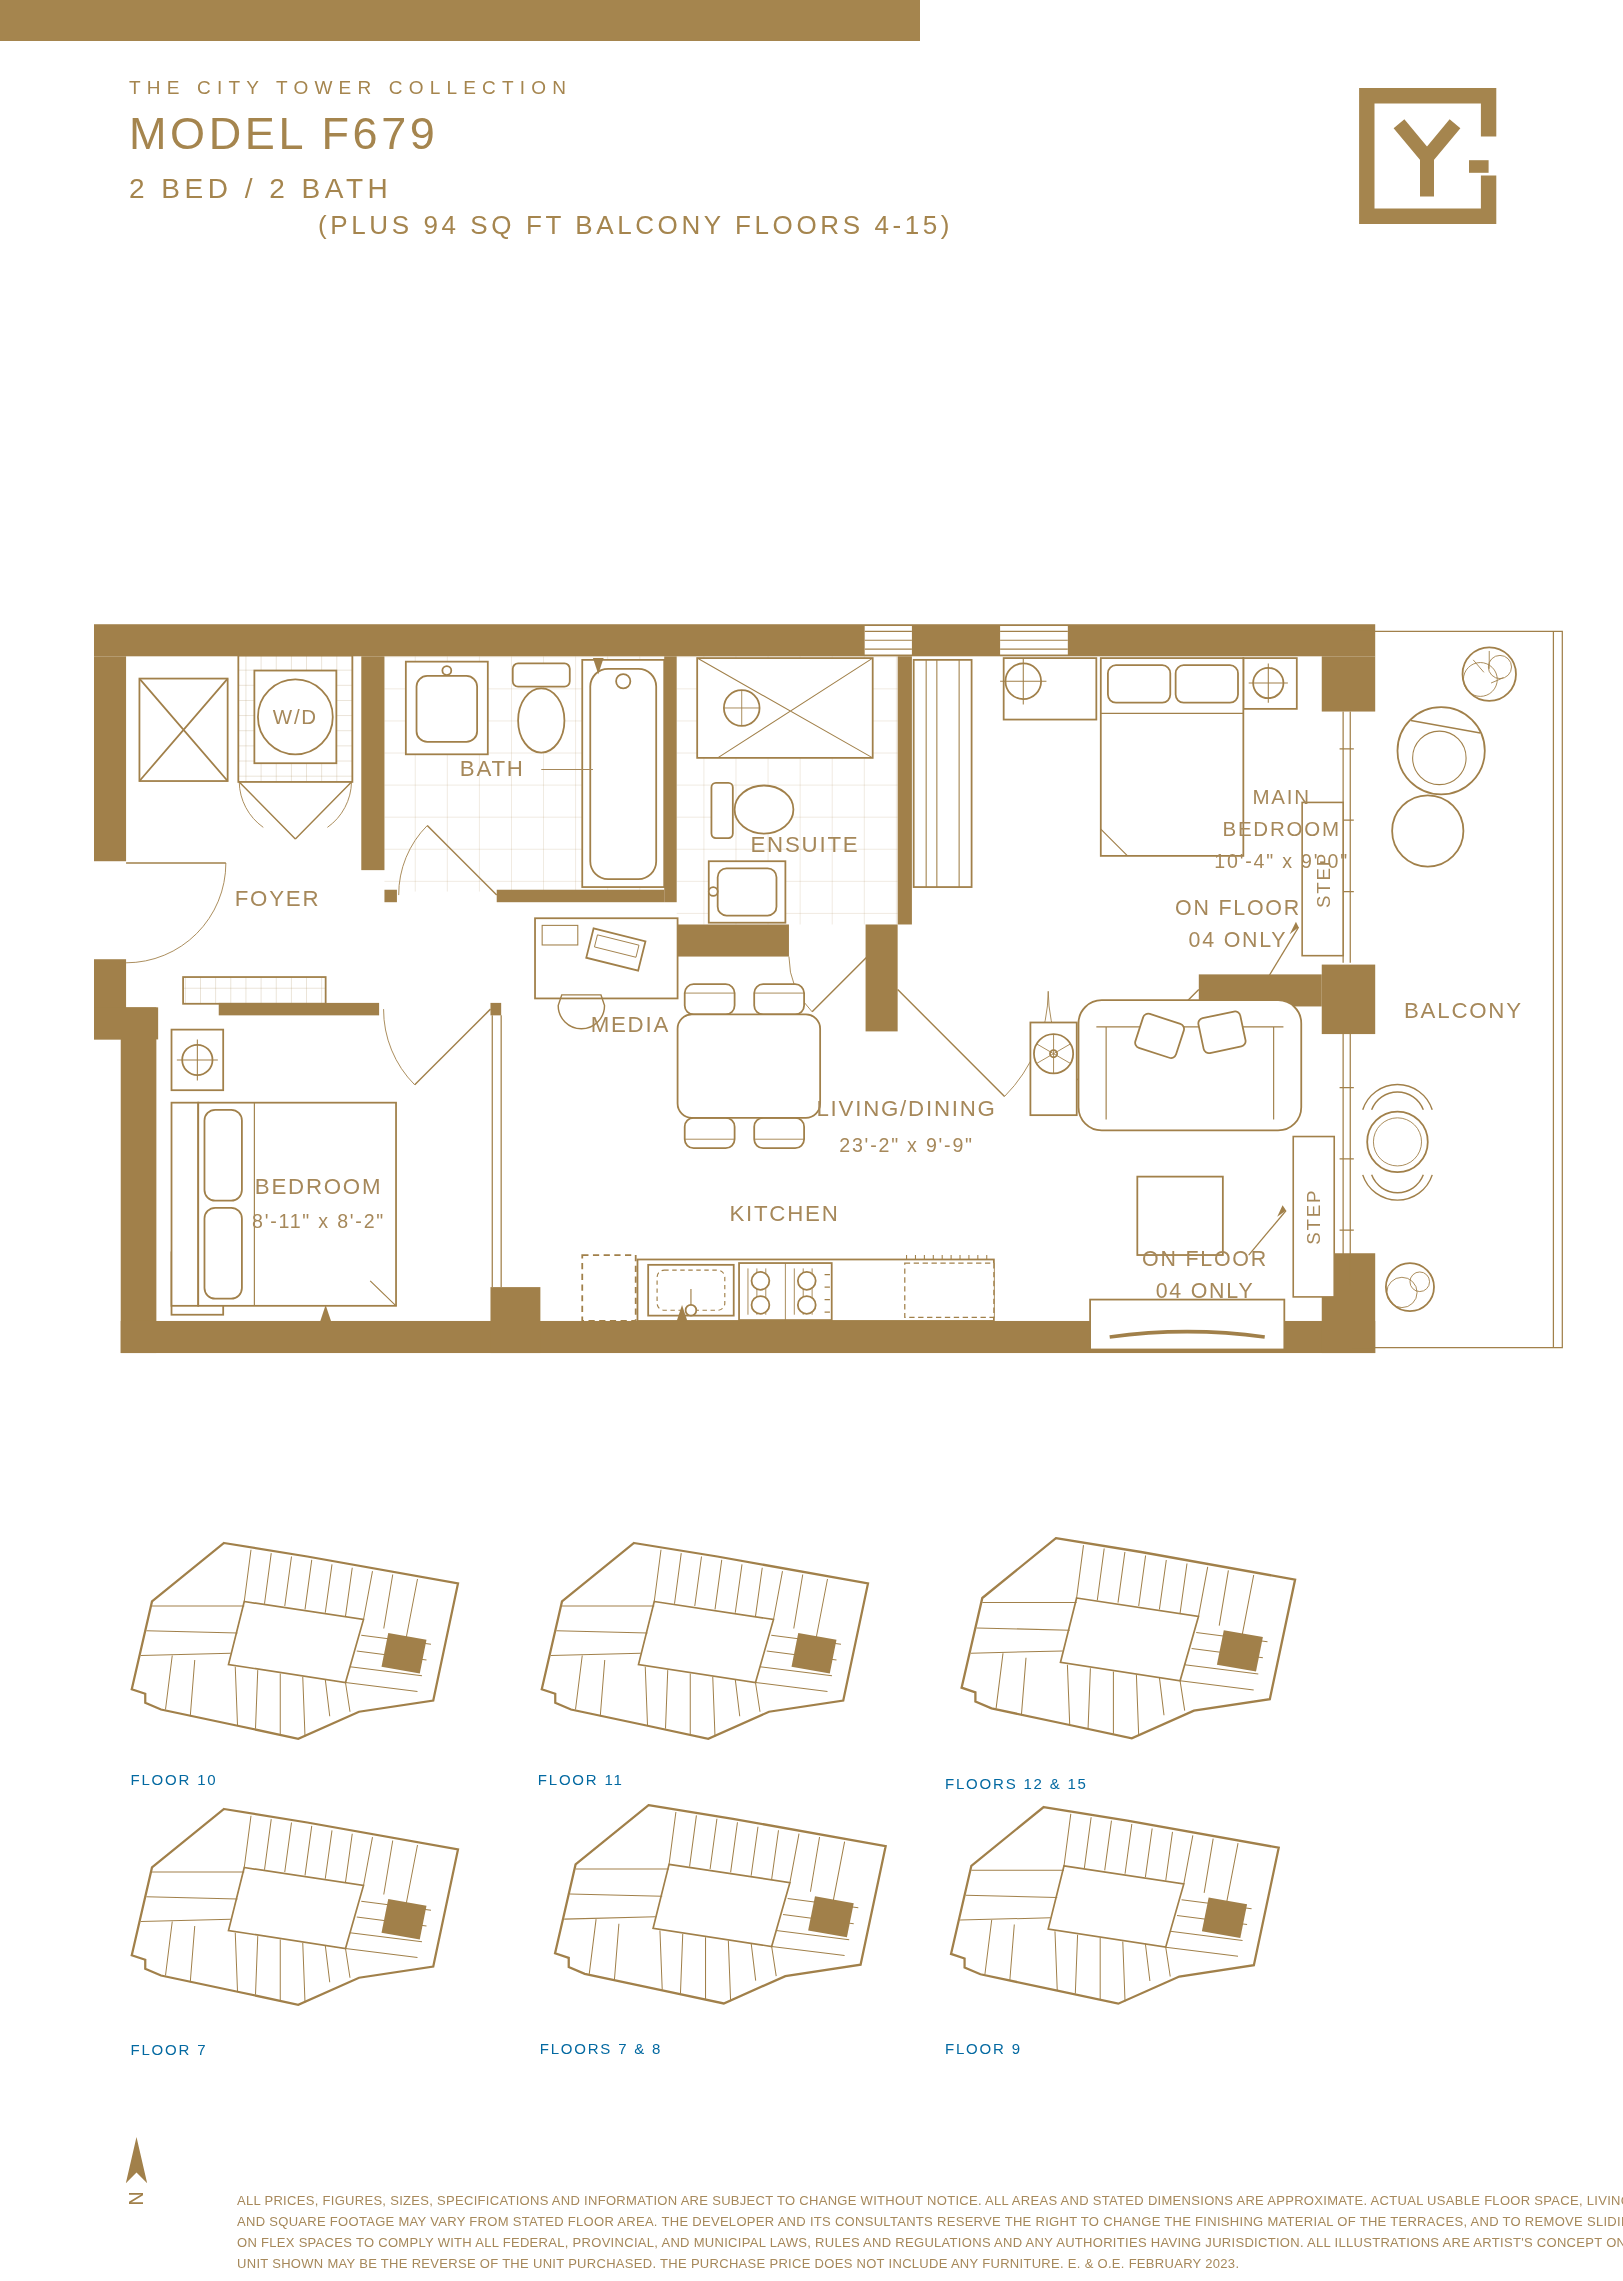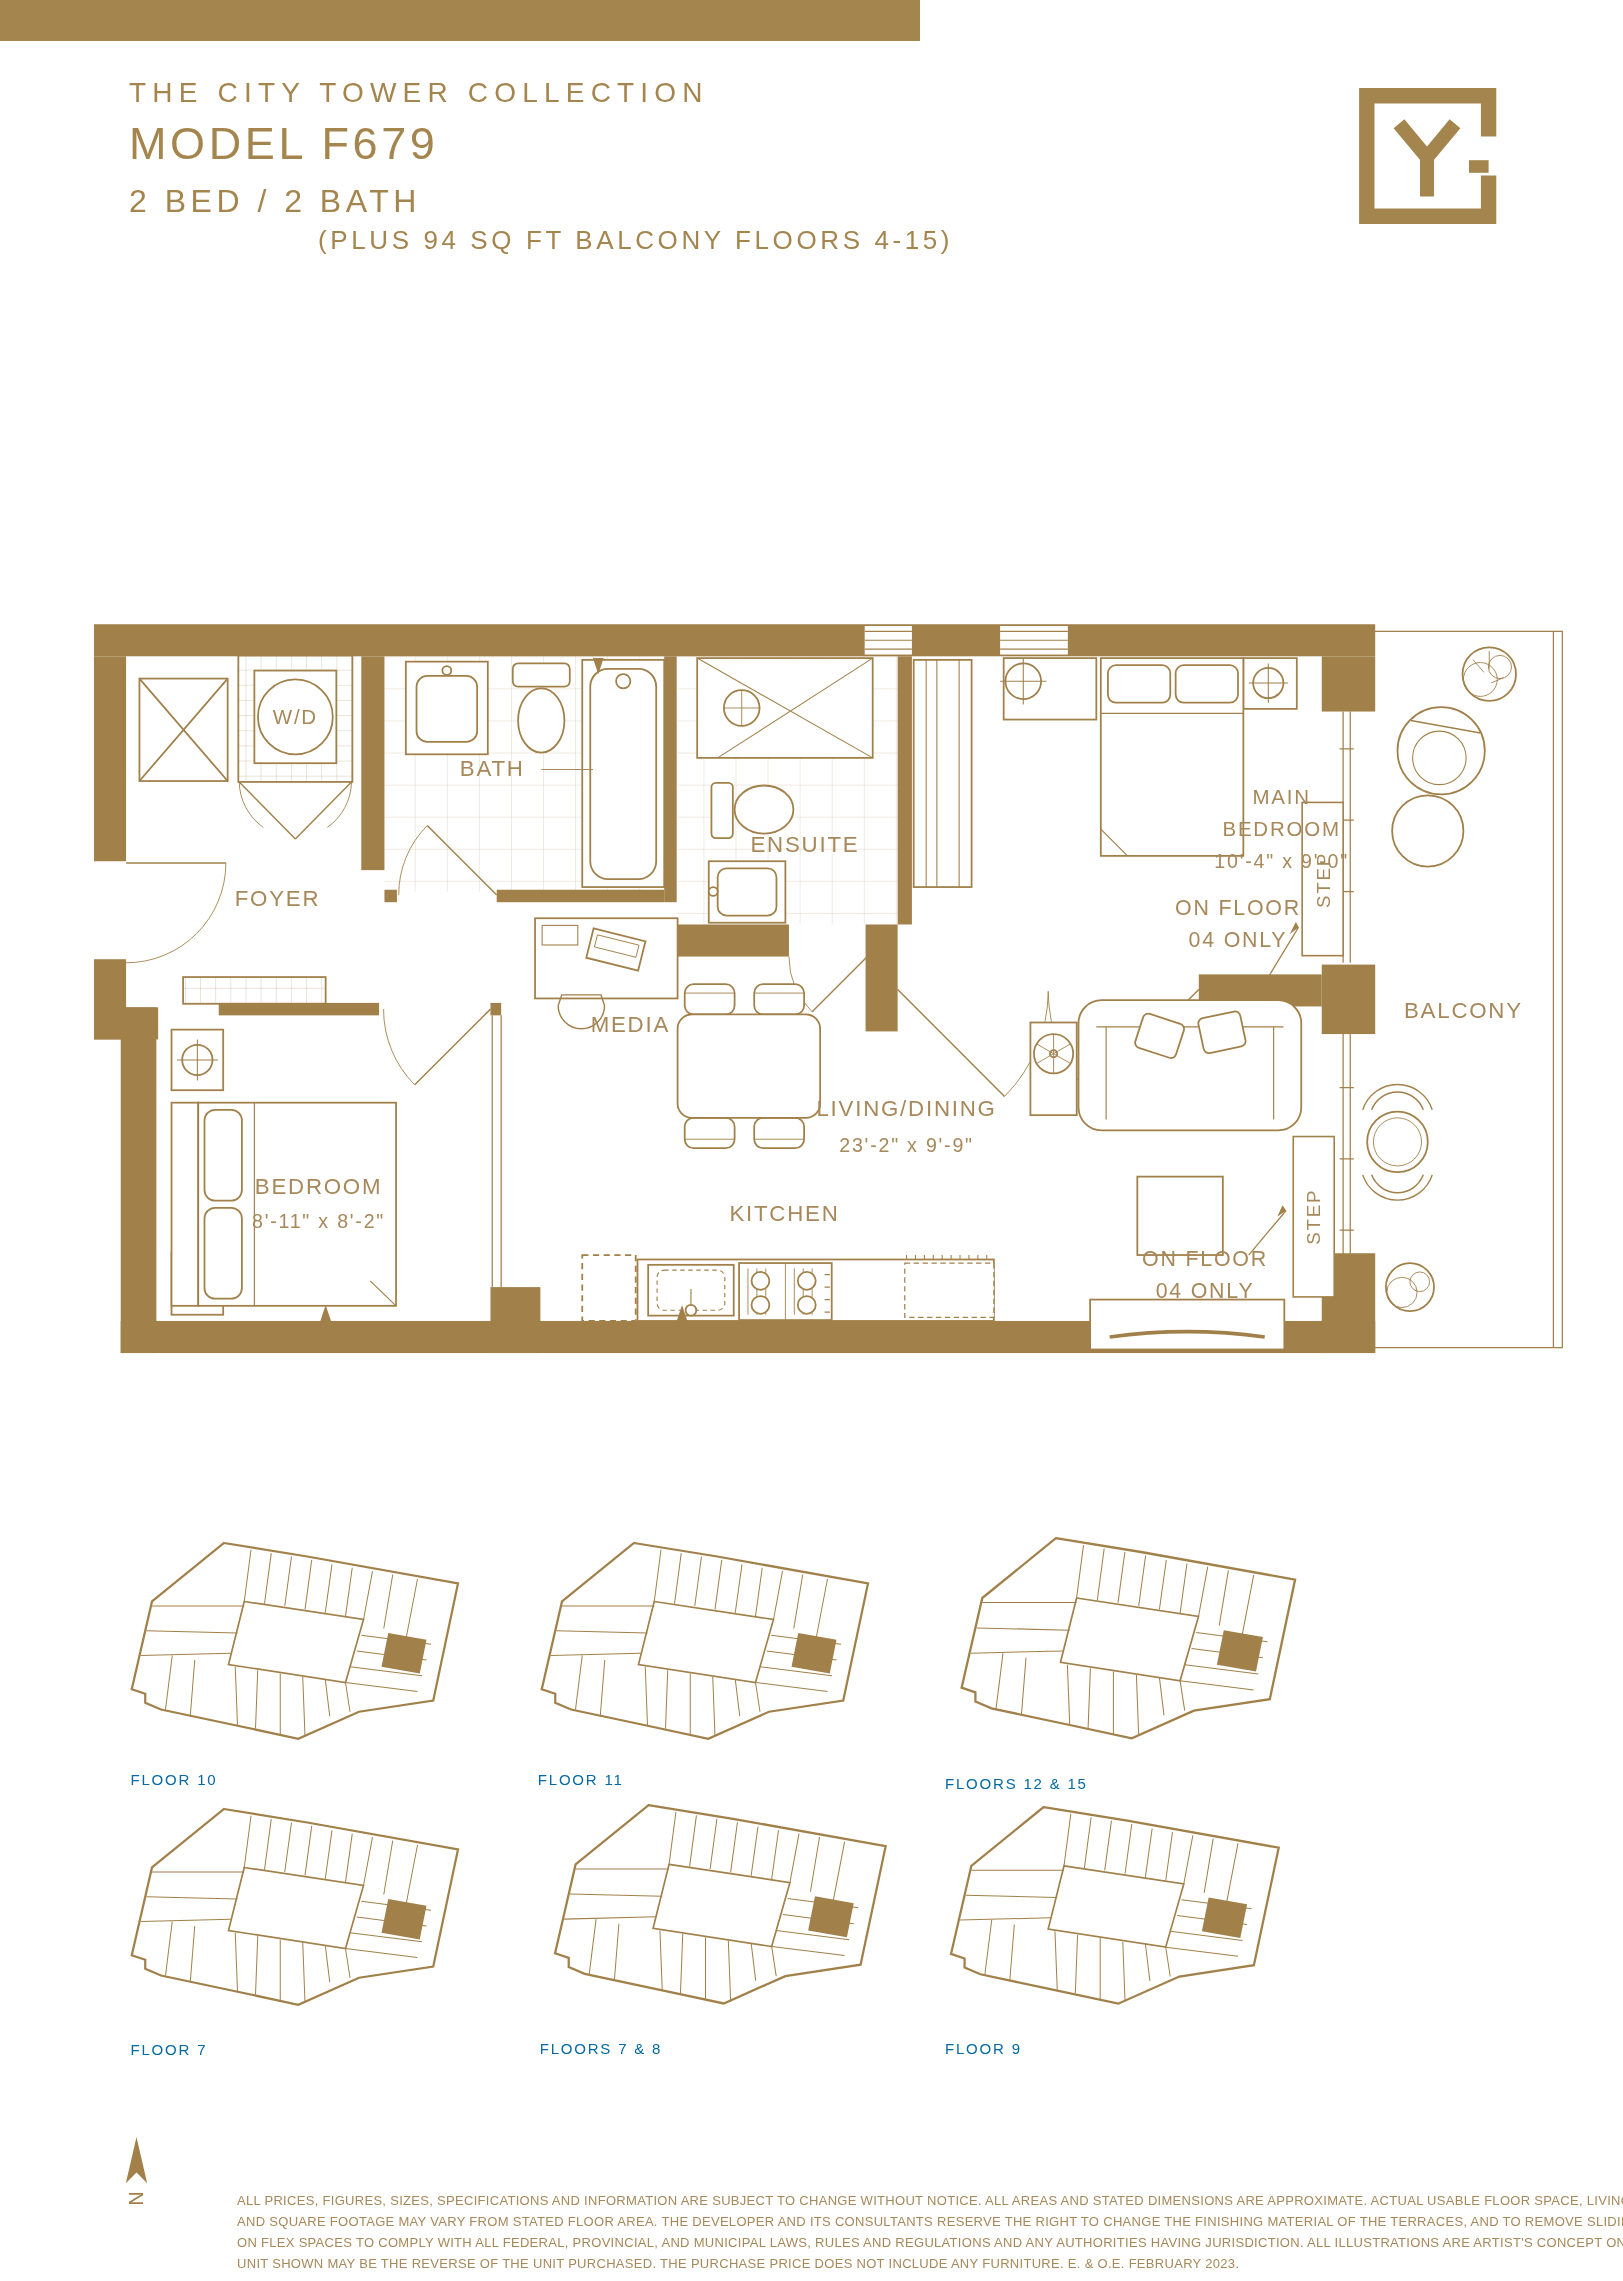--- a/index.html
+++ b/index.html
@@ -1,22 +1,22 @@
 <!DOCTYPE html>
 <html style="font-size:14.3px"><head>
 <meta charset="utf-8">
 <style>
   html,body{margin:0;padding:0;background:#ffffff;}
   body{width:1624px;height:2281px;position:relative;font-family:"Liberation Sans",sans-serif;overflow:hidden;}
   
   #topbar{position:absolute;left:0;top:0;width:920px;height:41px;background:#A5854E;}
   #header-text{position:absolute;left:129px;top:77px;color:#A5854E;}
-  #collection{font-size:28px;letter-spacing:6.2px;}
+  #collection{font-size:19px;letter-spacing:6.2px;}
   #model{font-size:45px;letter-spacing:3.6px;margin-top:9px;}
-  #bedbath{font-size:32px;letter-spacing:4.5px;margin-top:12.5px;}
+  #bedbath{font-size:28px;letter-spacing:4.5px;margin-top:12.5px;}
   #area1{font-size:26px;letter-spacing:3.6px;margin-top:10.7px;}
   #area2{font-size:26px;letter-spacing:3.6px;margin-top:5.3px;padding-left:189px;}
   #logo{position:absolute;left:1357px;top:86px;}
   
   #plan{position:absolute;left:94px;top:624px;}
   .lbl{font-family:"Liberation Sans",sans-serif;fill:#A6885A;letter-spacing:2px;}
   .s25{font-size:25px;} .s23{font-size:23px;} .s22{font-size:22px;} .s21{font-size:21px;} .s24{font-size:24px;}
   
   .kpcell{position:absolute;}
   .kplabel{position:absolute;color:#0369a1;font-size:15px;letter-spacing:1.8px;white-space:nowrap;}

